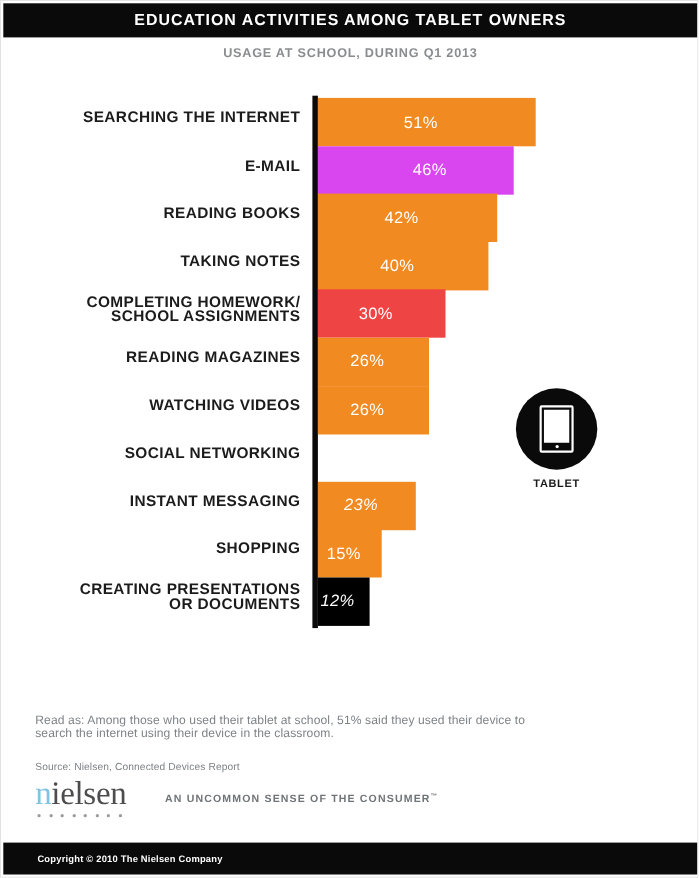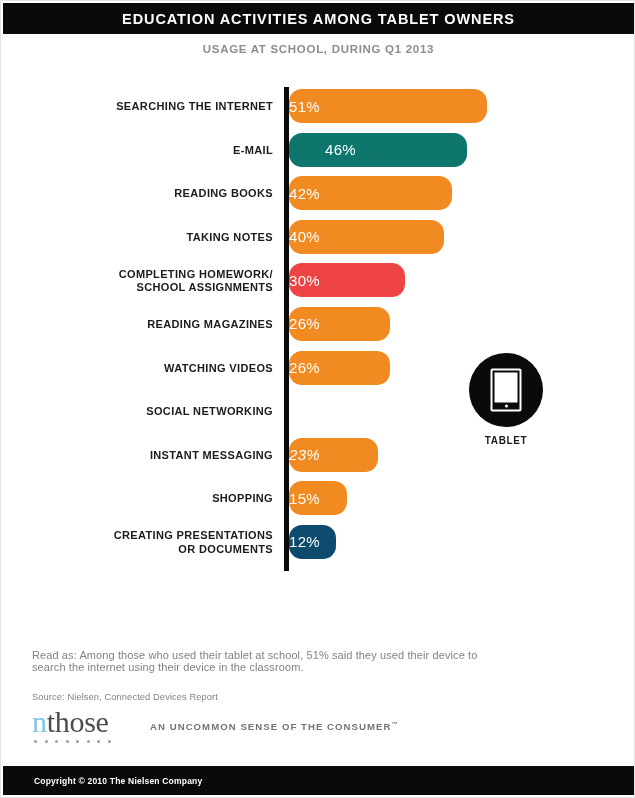--- a/index.html
+++ b/index.html
@@ -81,41 +81,40 @@
     height: 43.6px;
     display: flex;
     align-items: center;
   }
   .row-label {
     position: absolute;
     left: 30px;
     width: 242px;
     text-align: right;
     color: #1b1b1b;
-    font-size: 11px;
+    font-size: 14px;
     font-weight: bold;
     letter-spacing: 0.35px;
     line-height: 13.5px;
     text-transform: uppercase;
   }
   .bar-track {
     position: absolute;
     left: 288px;
     top: 4px;
     height: 31px;
   }
   .bar {
-    height: 34px;
+    height: 44px;
     background: #f18a21;
     display: flex;
     align-items: center;
-    justify-content: flex-start;
+    justify-content: center;
     box-sizing: border-box;
     padding-right: 11px;
-    border-radius: 13px;
   }
   .bar-value {
     color: #ffffff;
     font-size: 15px;
     font-weight: normal;
     letter-spacing: 0.3px;
     white-space: nowrap;
   }
 
   
@@ -286,21 +285,21 @@
             <div class="bar" style="width: 197.88px; background: rgb(241, 138, 33);">
               <span class="bar-value">51%</span>
             </div>
           </div>
         </div>
         <div class="row">
           <div class="row-label">
             <div>E-MAIL</div>
           </div>
           <div class="bar-track">
-            <div class="bar" style="width: 178.48px; background: #0f766e; padding-left: 36px;">
+            <div class="bar" style="width: 178.48px; background: #d946ef; padding-left: 36px;">
               <span class="bar-value">46%</span>
             </div>
           </div>
         </div>
         <div class="row">
           <div class="row-label">
             <div>READING BOOKS</div>
           </div>
           <div class="bar-track">
             <div class="bar" style="width: 162.96px; background: rgb(241, 138, 33);">
@@ -373,21 +372,21 @@
               <span class="bar-value">15%</span>
             </div>
           </div>
         </div>
         <div class="row">
           <div class="row-label">
             <div>CREATING PRESENTATIONS</div>
             <div>OR DOCUMENTS</div>
           </div>
           <div class="bar-track">
-            <div class="bar" style="width: 46.56px; background: #0c4a6e;">
+            <div class="bar" style="width: 46.56px; background: #000000; font-style: italic;">
               <span class="bar-value">12%</span>
             </div>
           </div>
         </div>
       </div>
   </div>
 
   <div class="legend">
     <div class="legend-circle">
       <div class="legend-tablet">
@@ -398,21 +397,21 @@
     <div class="legend-label">TABLET</div>
   </div>
 
   <div class="notes">
     <div class="read-as">Read as: Among those who used their tablet at school, 51% said they used their device to search the internet using their device in the classroom.</div>
     <div class="source">Source: Nielsen, Connected Devices Report</div>
   </div>
 
   <div class="brand">
     <div class="brand-logo">
-      <div class="brand-word"><span class="n-blue">n</span><span>those</span></div>
+      <div class="brand-word"><span class="n-blue">n</span><span>ielsen</span></div>
       <div class="brand-dots" id="brand-dots">
           <span class="brand-dot"></span>
           <span class="brand-dot"></span>
           <span class="brand-dot"></span>
           <span class="brand-dot"></span>
           <span class="brand-dot"></span>
           <span class="brand-dot"></span>
           <span class="brand-dot"></span>
           <span class="brand-dot"></span>
         </div>

